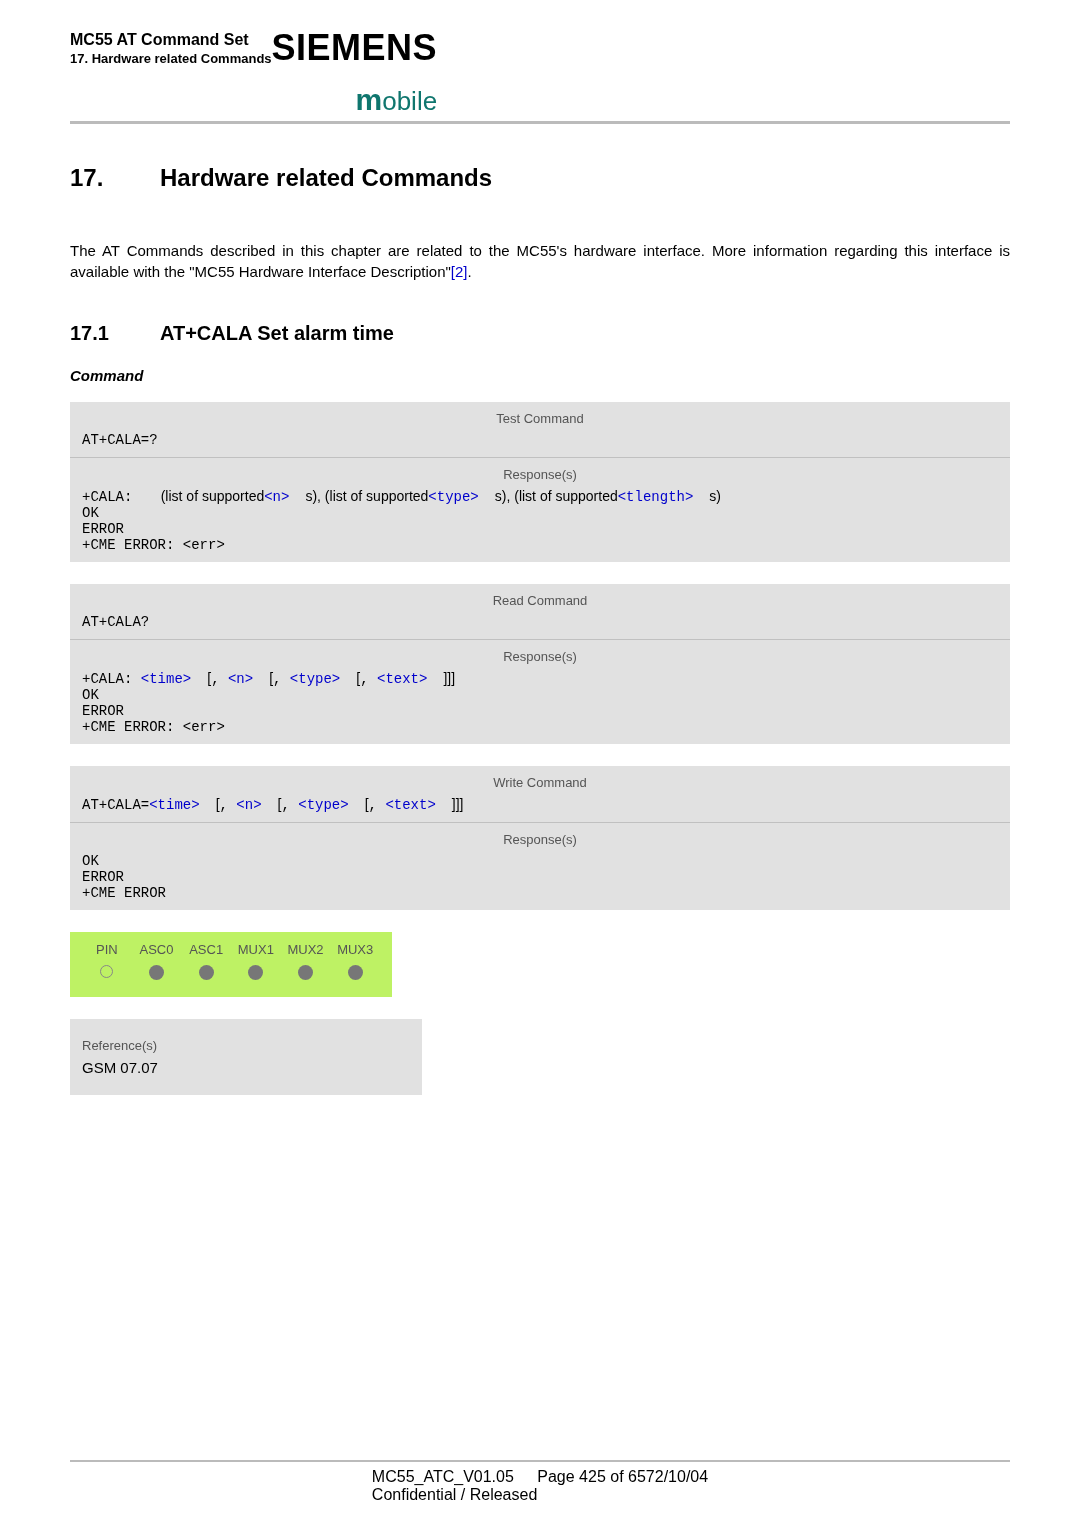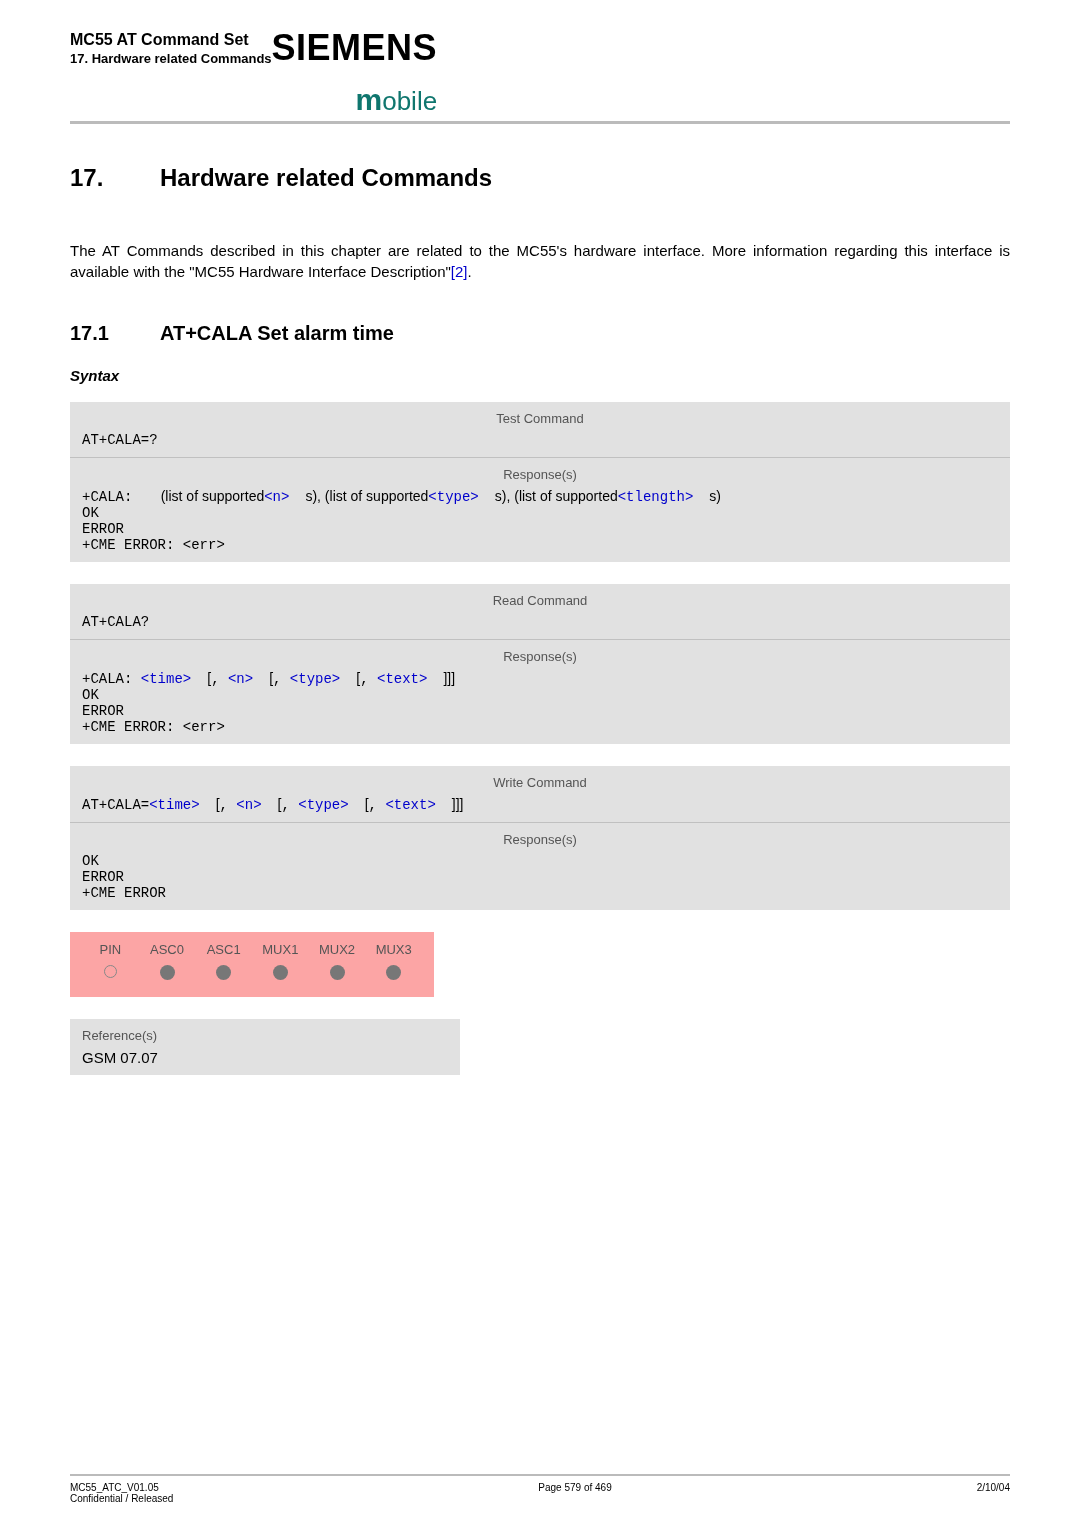--- a/index.html
+++ b/index.html
@@ -55,50 +55,50 @@
     margin-bottom: 22px;
     font-size: 14px;
   }
   .block-section { padding: 9px 12px; }
   .block-divider { border-top: 1px solid #c0c0c0; }
   .block-header { color: #555; font-size: 13px; margin-bottom: 6px; text-align: center; }
   .mono { font-family: "Courier New", monospace; font-size: 14px; white-space: pre-wrap;}
   .param { color: #0000cc; font-family: "Courier New", monospace; }
   .ok-line { font-family: "Courier New", monospace; }
   .pin-table {
-    background: #fca5a5;
+    background: #bef264;
     padding: 10px 12px 6px 12px;
     margin-bottom: 22px;
-    width: 364px;
+    width: 322px;
   }
   .pin-row { display: flex; }
   .pin-cell { width: 60px; text-align: center; font-size: 13px; color:#555; margin-bottom:8px;}
   .circle-empty {
     width: 13px; height: 13px;
     border: 1.5px solid #888; border-radius: 50%;
     display: inline-block;
   }
   .circle-filled {
     width: 15px; height: 15px;
     background: #777; border-radius: 50%;
     display: inline-block;
   }
   .ref-block {
     background: #e1e1e1;
-    width: 390px;
-    padding: 9px 12px;
+    width: 352px;
+    padding: 19px 12px;
   }
   .ref-header { color:#555; font-size:13px; margin-bottom:6px;}
   .footer {
     position: absolute;
     left: 70px;
     right: 70px;
     bottom: 24px;
   }
-  .footer-row { display:flex; justify-content: space-between; font-size: 10px; }
+  .footer-row { display:flex; justify-content: center; font-size: 16px; }
   .plain { font-family: Liberation Sans, sans-serif; margin-left: 16px; }
 </style>
 </head>
 <body>
 
 <div class="header">
   <div class="header-left">
     <div class="header-title">MC55 AT Command Set</div>
     <div class="header-sub">17. Hardware related Commands</div>
   </div>
@@ -114,21 +114,21 @@
 </h1>
 
 <p class="intro">
   <span>The AT Commands described in this chapter are related to the MC55's hardware interface. More information regarding this interface is available with the "MC55 Hardware Interface Description"</span><a href="#">[2]</a><span>.</span>
 </p>
 
 <h2 class="section">
   <span class="num">17.1</span><span>AT+CALA   Set alarm time</span>
 </h2>
 
-<div class="syntax-label">Syntax</div>
+<div class="syntax-label">Command</div>
 
 <div class="block">
   <div class="block-section">
     <div class="block-header">Test Command</div>
     <div class="mono">AT+CALA=?</div>
   </div>
   <div class="block-divider"></div>
   <div class="block-section">
     <div class="block-header">Response(s)</div>
     <div>
@@ -197,16 +197,16 @@
   <div>GSM 07.07</div>
 </div>
 
 <div class="footer">
   <hr class="hr-bottom">
   <div class="footer-row">
     <div>
       <div>MC55_ATC_V01.05</div>
       <div>Confidential / Released</div>
     </div>
-    <div>Page 579 of 469</div>
+    <div>Page 425 of 657</div>
     <div>2/10/04</div>
   </div>
 </div>
 
 </body></html>

